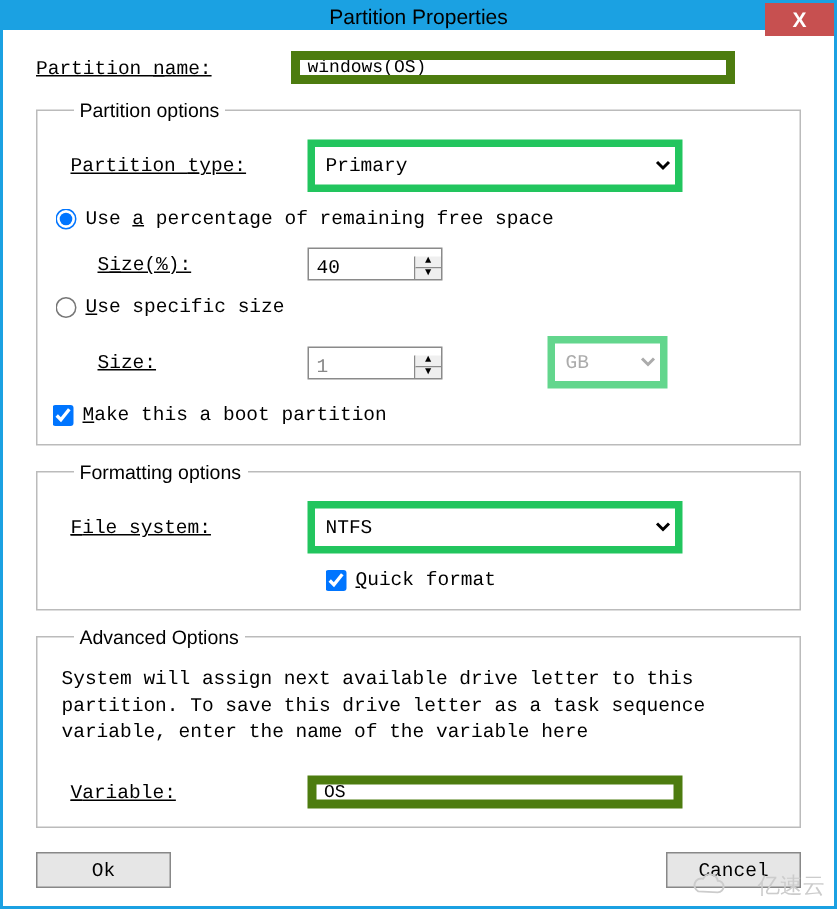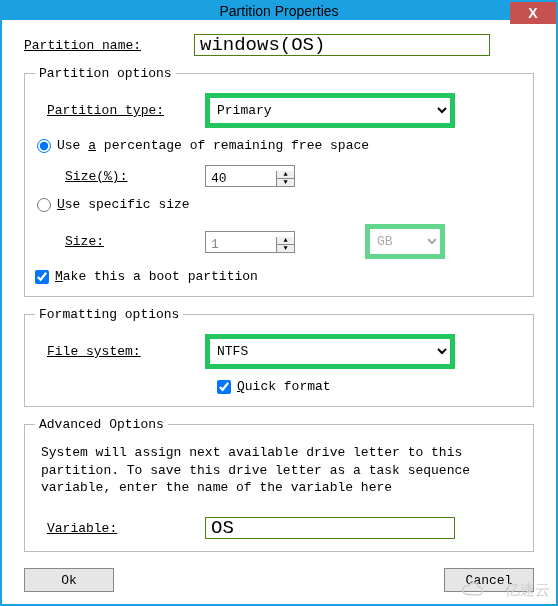--- a/index.html
+++ b/index.html
@@ -62,24 +62,24 @@
 }
 .label {
   width: 170px;
   text-decoration: underline;
 }
 .label.indent1 { padding-left: 12px; }
 .label.indent2 { padding-left: 30px; }
 .label u { text-decoration: underline; }
 input[type=text].txt {
   height: 22px;
-  border: 1px solid #4d7c0f;
+  border: 6px solid #4d7c0f;
   padding: 0 5px;
   font-family: "Courier New", monospace;
-  font-size: 19px;
+  font-size: 12px;
   background: #fff;
 }
 input[type=text].txt:disabled { background: #fff; color: #888; }
 .txt.wide { width: 296px; }
 select.sel {
   height: 35px;
   border: 5px solid #22c55e;
   font-family: "Courier New", monospace;
   font-size: 13px;
   background: #fff;
@@ -120,22 +120,23 @@
   line-height: 1;
 }
 .spin-btns div:first-child { border-bottom: 1px solid #8a8a8a; }
 fieldset {
   border: 1px solid #bbb;
   padding: 12px 10px 10px 10px;
   margin-bottom: 10px;
 }
 legend {
   padding: 0 4px;
-  font-family: Liberation Mono, monospace;
-  font-size: 13px;
+  font-family: Liberation Sans, sans-serif;
+  font-size: 13px;
+  margin-left: 14px;
 }
 .radio-row, .check-row {
   display: flex;
   align-items: center;
   margin-bottom: 12px;
 }
 .radio-row input, .check-row input { margin-right: 6px; width: 14px; height: 14px; }
 .radio-row.indent { padding-left: 2px; }
 .check-row.indent { padding-left: 170px; }
 .adv-text {

